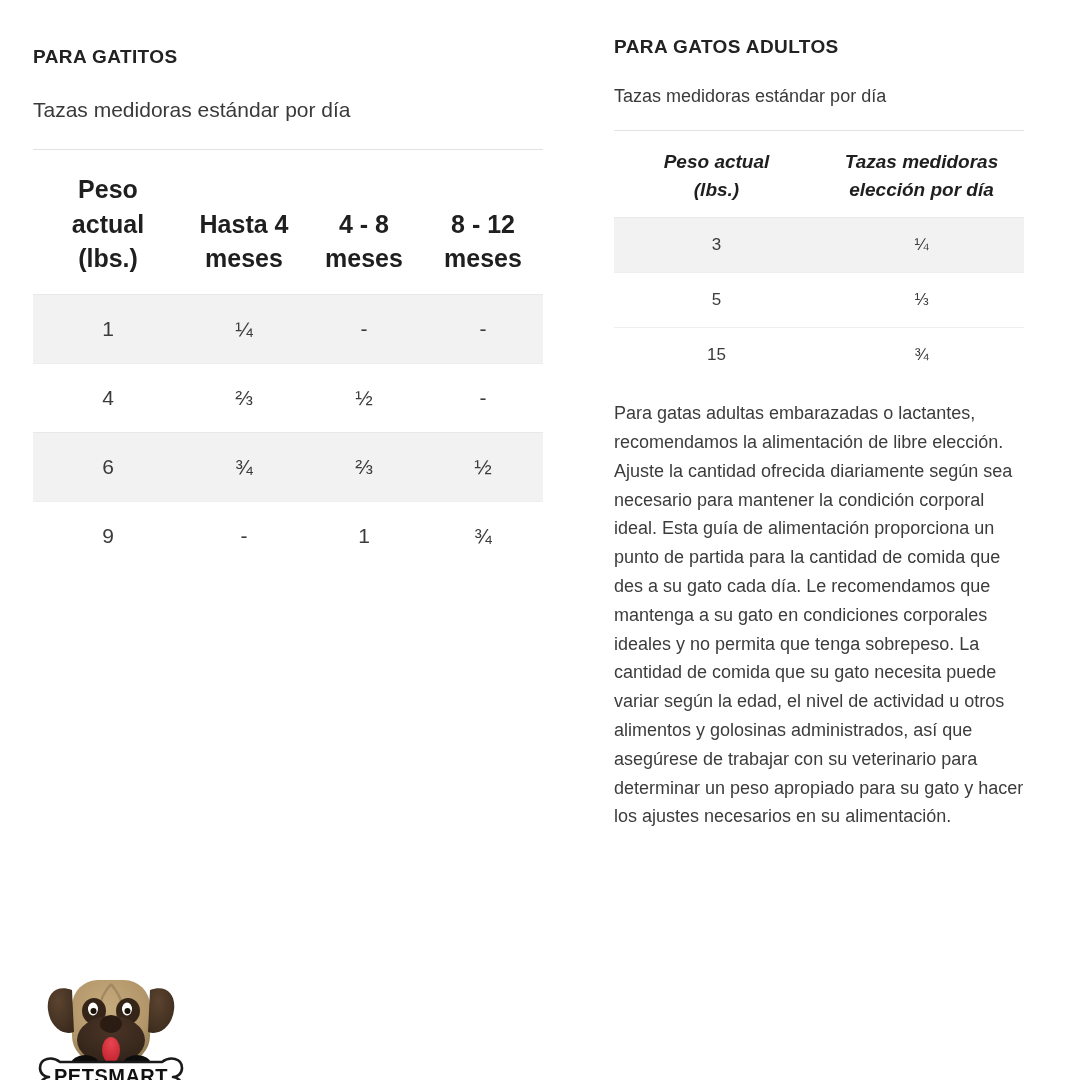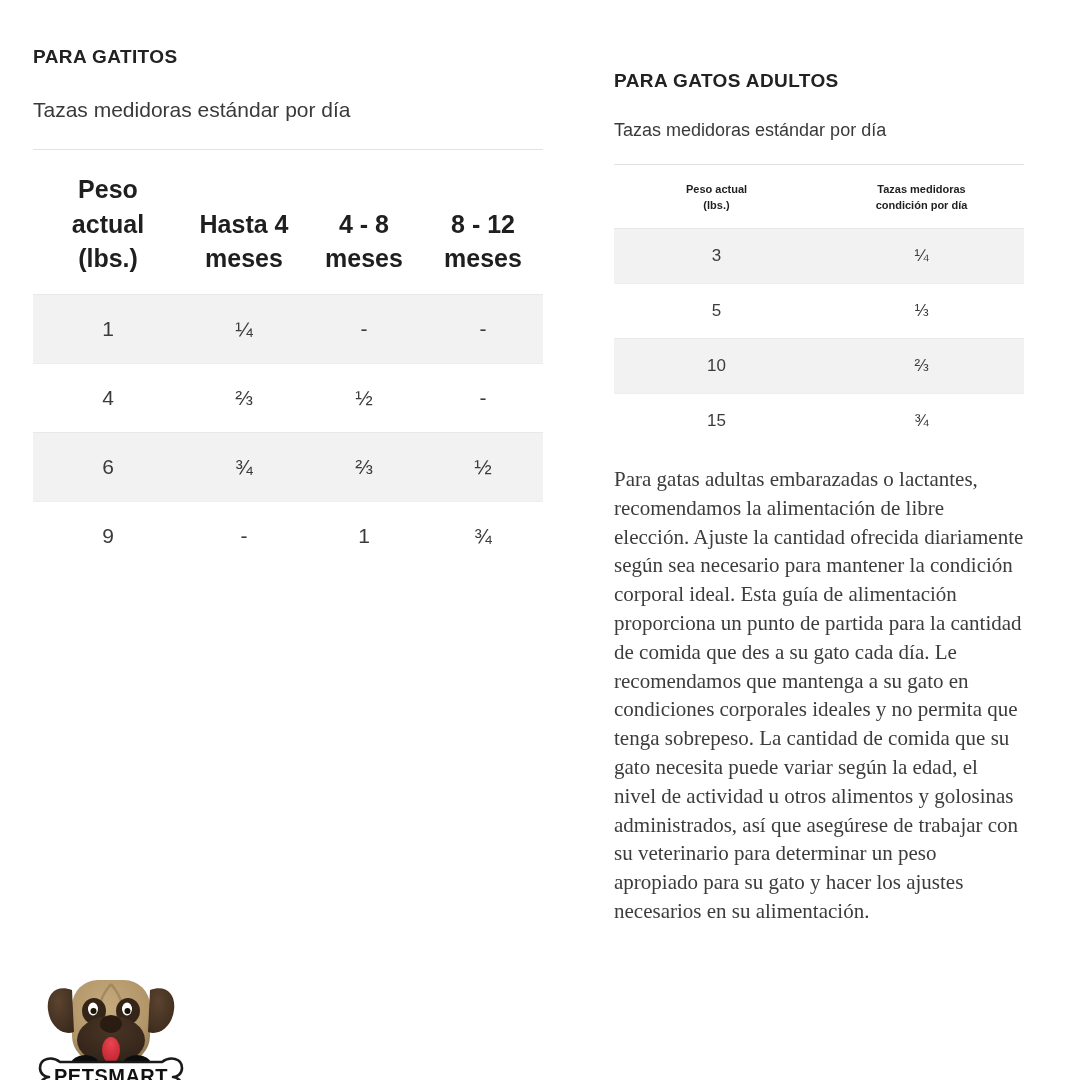--- a/index.html
+++ b/index.html
@@ -49,21 +49,21 @@
     font-size: 21px;
     font-weight: normal;
     color: #3a3a3a;
     margin: 0;
     line-height: 1.3;
   }
 
   .left-title { padding-top: 46px; }
   .left-sub   { padding-top: 27px; }
 
-  .right-title { padding-top: 36px; margin-top: 34px; }
+  .right-title { padding-top: 36px; }
   .right-sub   { padding-top: 26px; font-size: 18px; }
 
   
   table {
     border-collapse: collapse;
     width: 100%;
     table-layout: fixed;
   }
   .tbl-wrap-left { margin-top: 26px; }
   .tbl-wrap-right { margin-top: 22px; }
@@ -75,23 +75,24 @@
     vertical-align: bottom;
     text-align: center;
     border-top: 1px solid #e2e2e2;
   }
   .tbl-left thead th {
     font-size: 25px;
     line-height: 1.38;
     padding: 22px 2px 18px 2px;
   }
   .tbl-right thead th {
-    font-size: 11px;
+    font-size: 19px;
     line-height: 1.45;
     padding: 17px 2px 14px 2px;
+    font-style: italic;
   }
 
   tbody td {
     text-align: center;
     color: #3b3b3b;
     border-top: 1px solid #eeeeee;
   }
   .tbl-left tbody td {
     font-size: 21px;
     padding: 22px 2px;
@@ -113,25 +114,24 @@
   .tbl-left col.c2 { width: 118px; }
   .tbl-left col.c3 { width: 120px; }
 
   .tbl-right col.c0 { width: 50%; }
   .tbl-right col.c1 { width: 50%; }
 
   
   .body-copy {
     margin: 0;
     padding-top: 17px;
-    font-size: 21px;
+    font-size: 18px;
     line-height: 28.8px;
     color: #3c3c3c;
     font-weight: normal;
-    font-family: Liberation Serif, serif;
   }
 
   
   .logo {
     position: absolute;
     left: 36px;
     top: 964px;
     width: 150px;
     height: 135px;
   }
@@ -220,36 +220,32 @@
             <col class="c1">
           </colgroup>
         <thead>
           <tr>
             <th>
               <span>Peso actual</span><br>
               <span>(lbs.)</span>
             </th>
             <th>
               <span>Tazas medidoras</span><br>
-              <span>condición por día</span>
+              <span>elección por día</span>
             </th>
           </tr>
         </thead>
         <tbody>
           <tr class="shaded">
             <td>3</td>
             <td>¼</td>
           </tr>
           <tr class="plain">
             <td>5</td>
             <td>⅓</td>
-          </tr>
-          <tr class="shaded">
-            <td>10</td>
-            <td>⅔</td>
           </tr>
           <tr class="plain">
             <td>15</td>
             <td>¾</td>
           </tr>
         </tbody>
       </table>
     </div>
 
     <p class="body-copy">Para gatas adultas embarazadas o lactantes, recomendamos la alimentación de libre elección. Ajuste la cantidad ofrecida diariamente según sea necesario para mantener la condición corporal ideal. Esta guía de alimentación proporciona un punto de partida para la cantidad de comida que des a su gato cada día. Le recomendamos que mantenga a su gato en condiciones corporales ideales y no permita que tenga sobrepeso. La cantidad de comida que su gato necesita puede variar según la edad, el nivel de actividad u otros alimentos y golosinas administrados, así que asegúrese de trabajar con su veterinario para determinar un peso apropiado para su gato y hacer los ajustes necesarios en su alimentación.</p>

